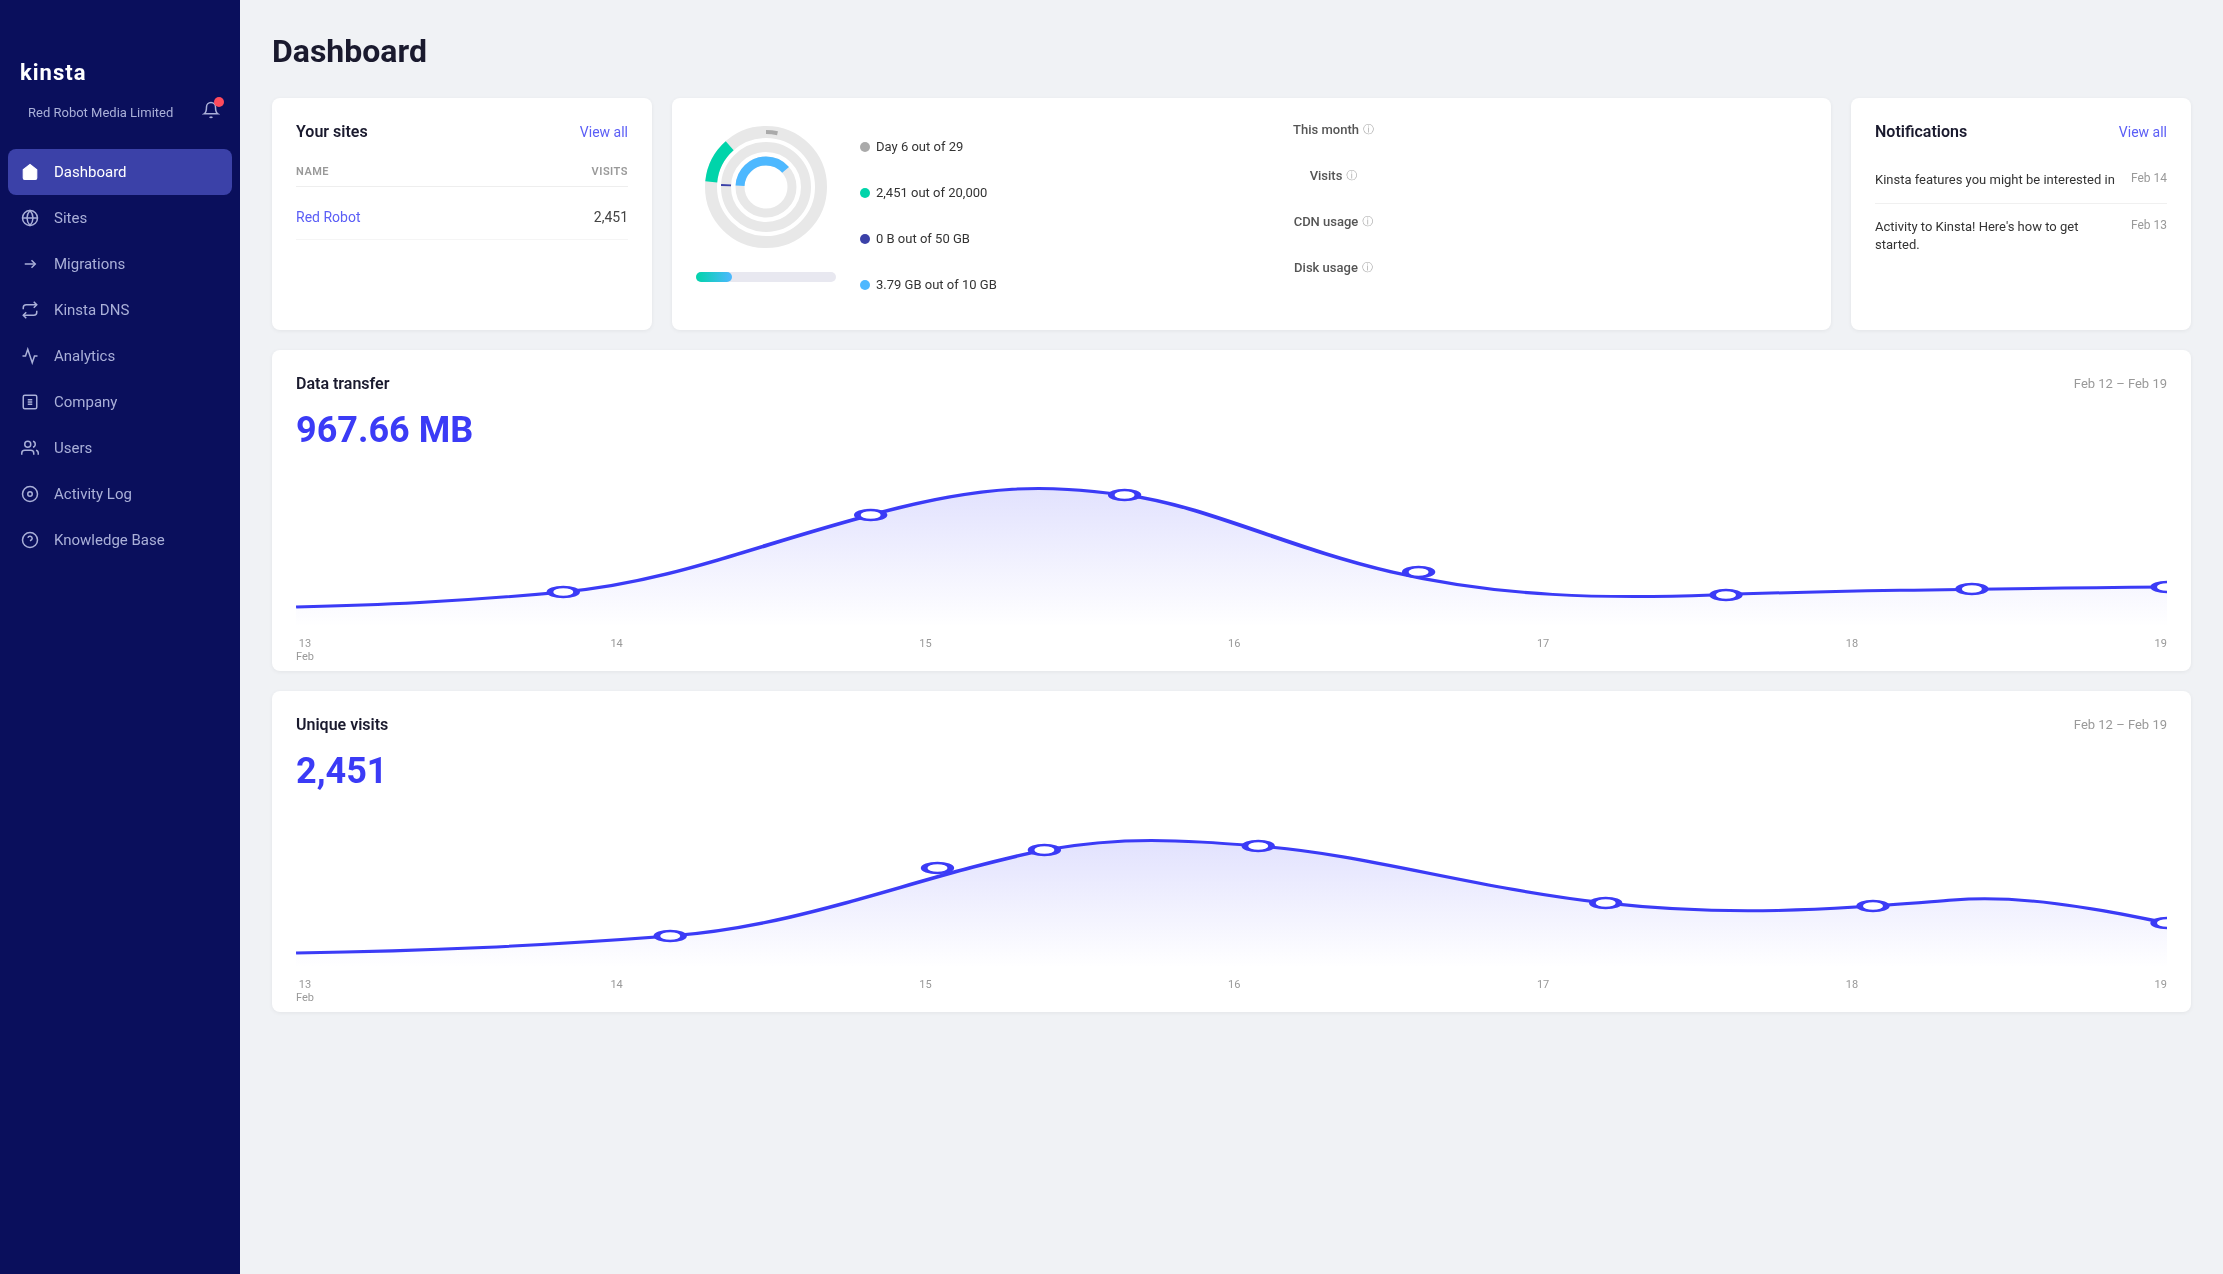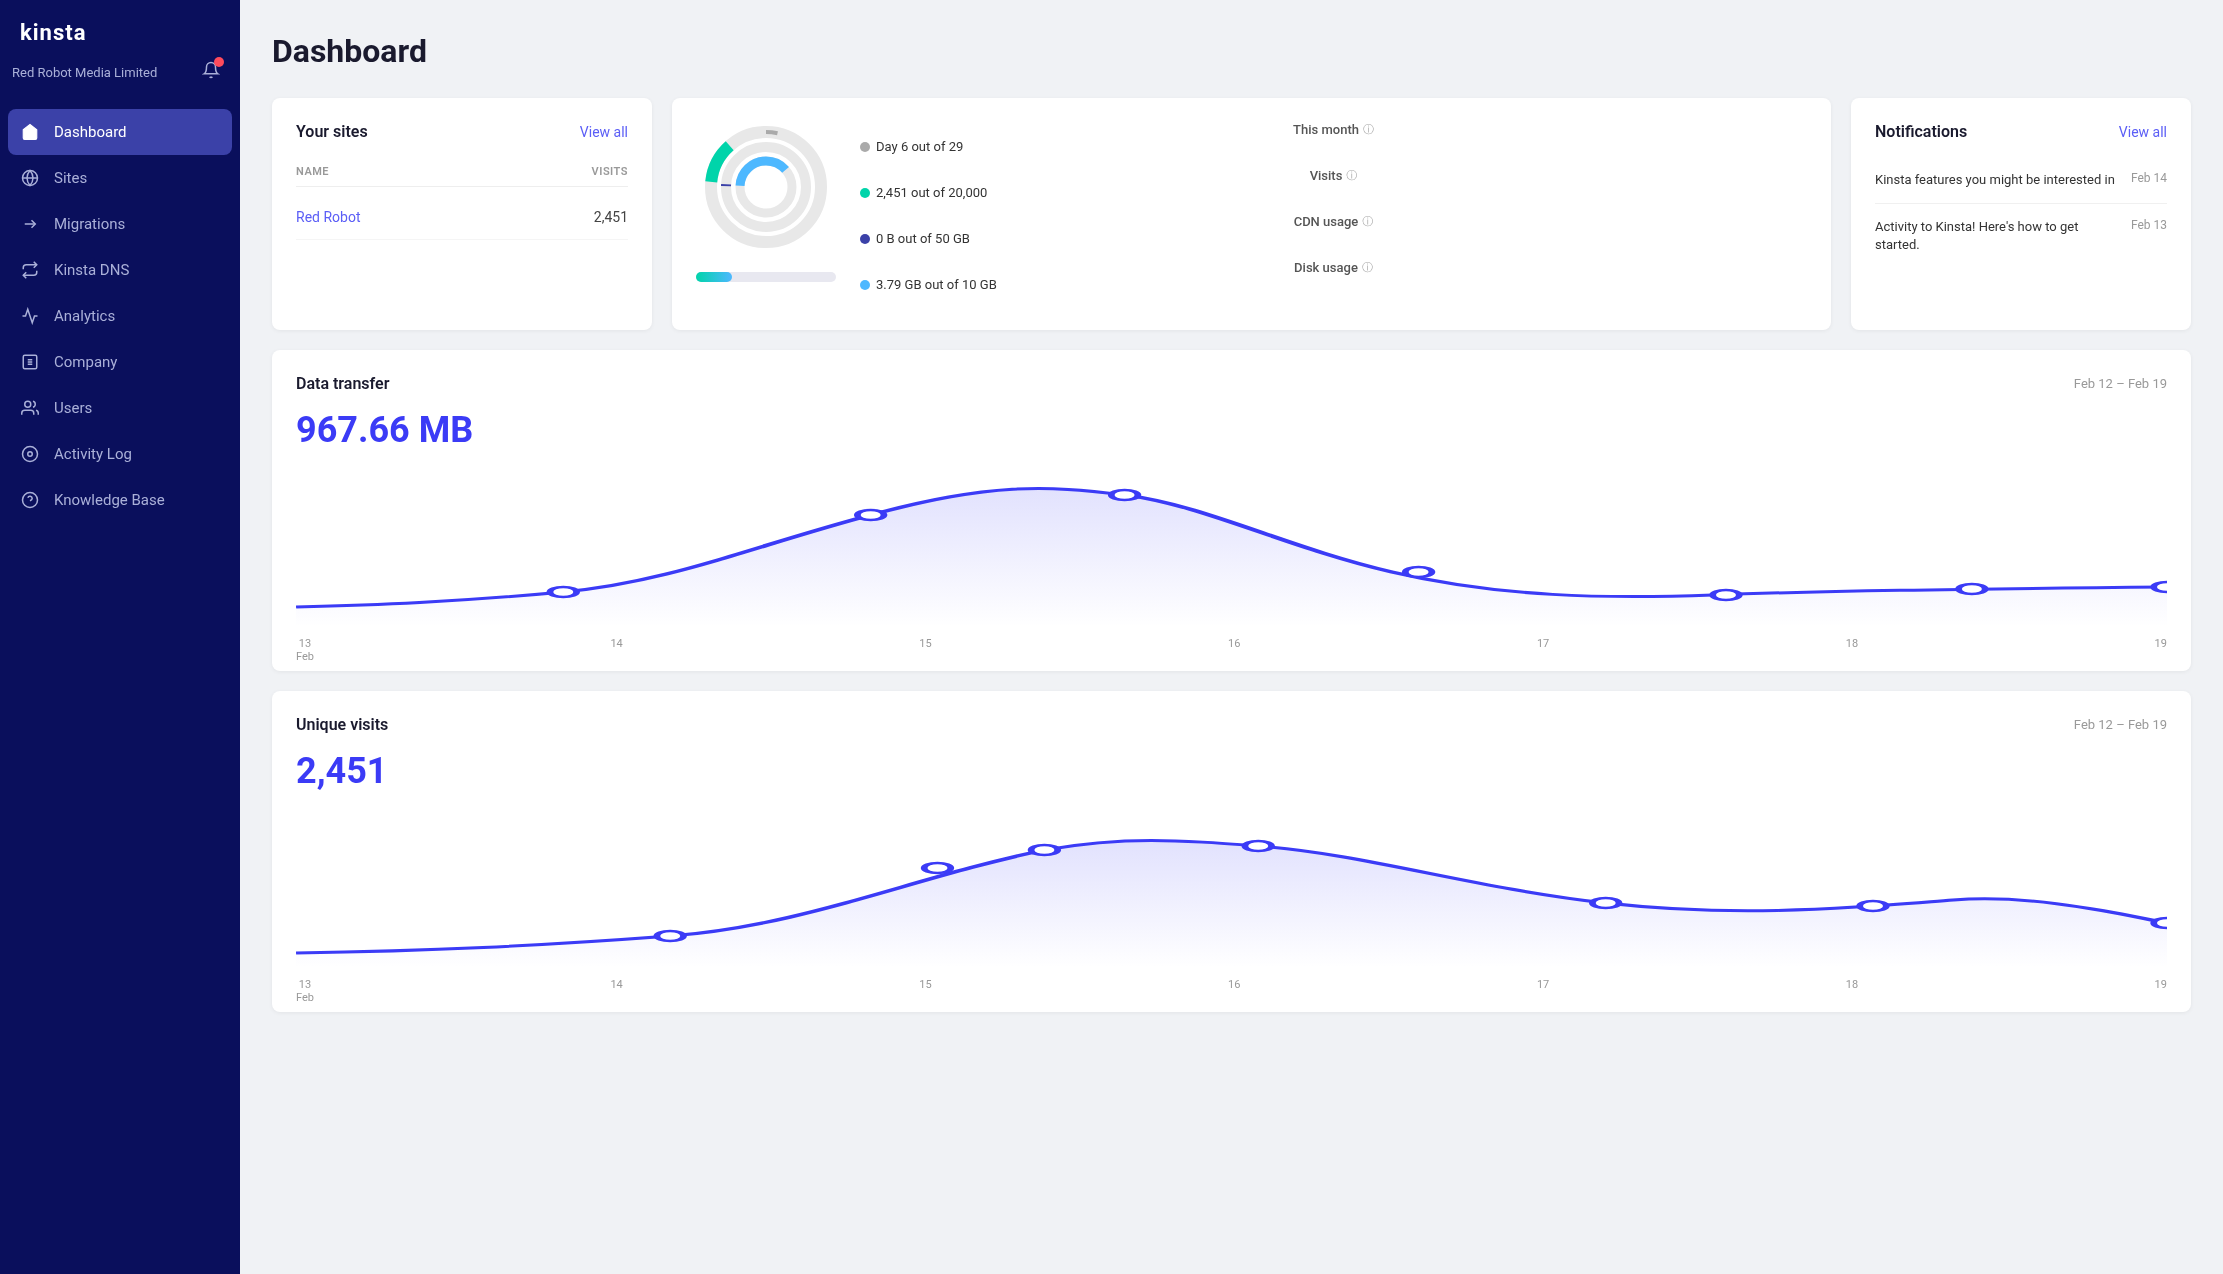--- a/index.html
+++ b/index.html
@@ -18,26 +18,27 @@
     }
     .sidebar-logo {
       padding: 20px 20px 10px 20px;
     }
     .logo-text {
       font-size: 22px;
       font-weight: 700;
       letter-spacing: 1px;
       color: #fff;
       text-transform: lowercase;
+      margin-top: 40px;
     }
     .sidebar-account {
       display: flex;
       align-items: center;
       justify-content: space-between;
-      padding: 6px 20px 18px 12px;
+      padding: 6px 20px 18px 28px;
     }
     .account-name {
       font-size: 13px;
       color: #aab0d8;
     }
     .bell-icon {
       position: relative;
       cursor: pointer;
     }
     .bell-badge {

